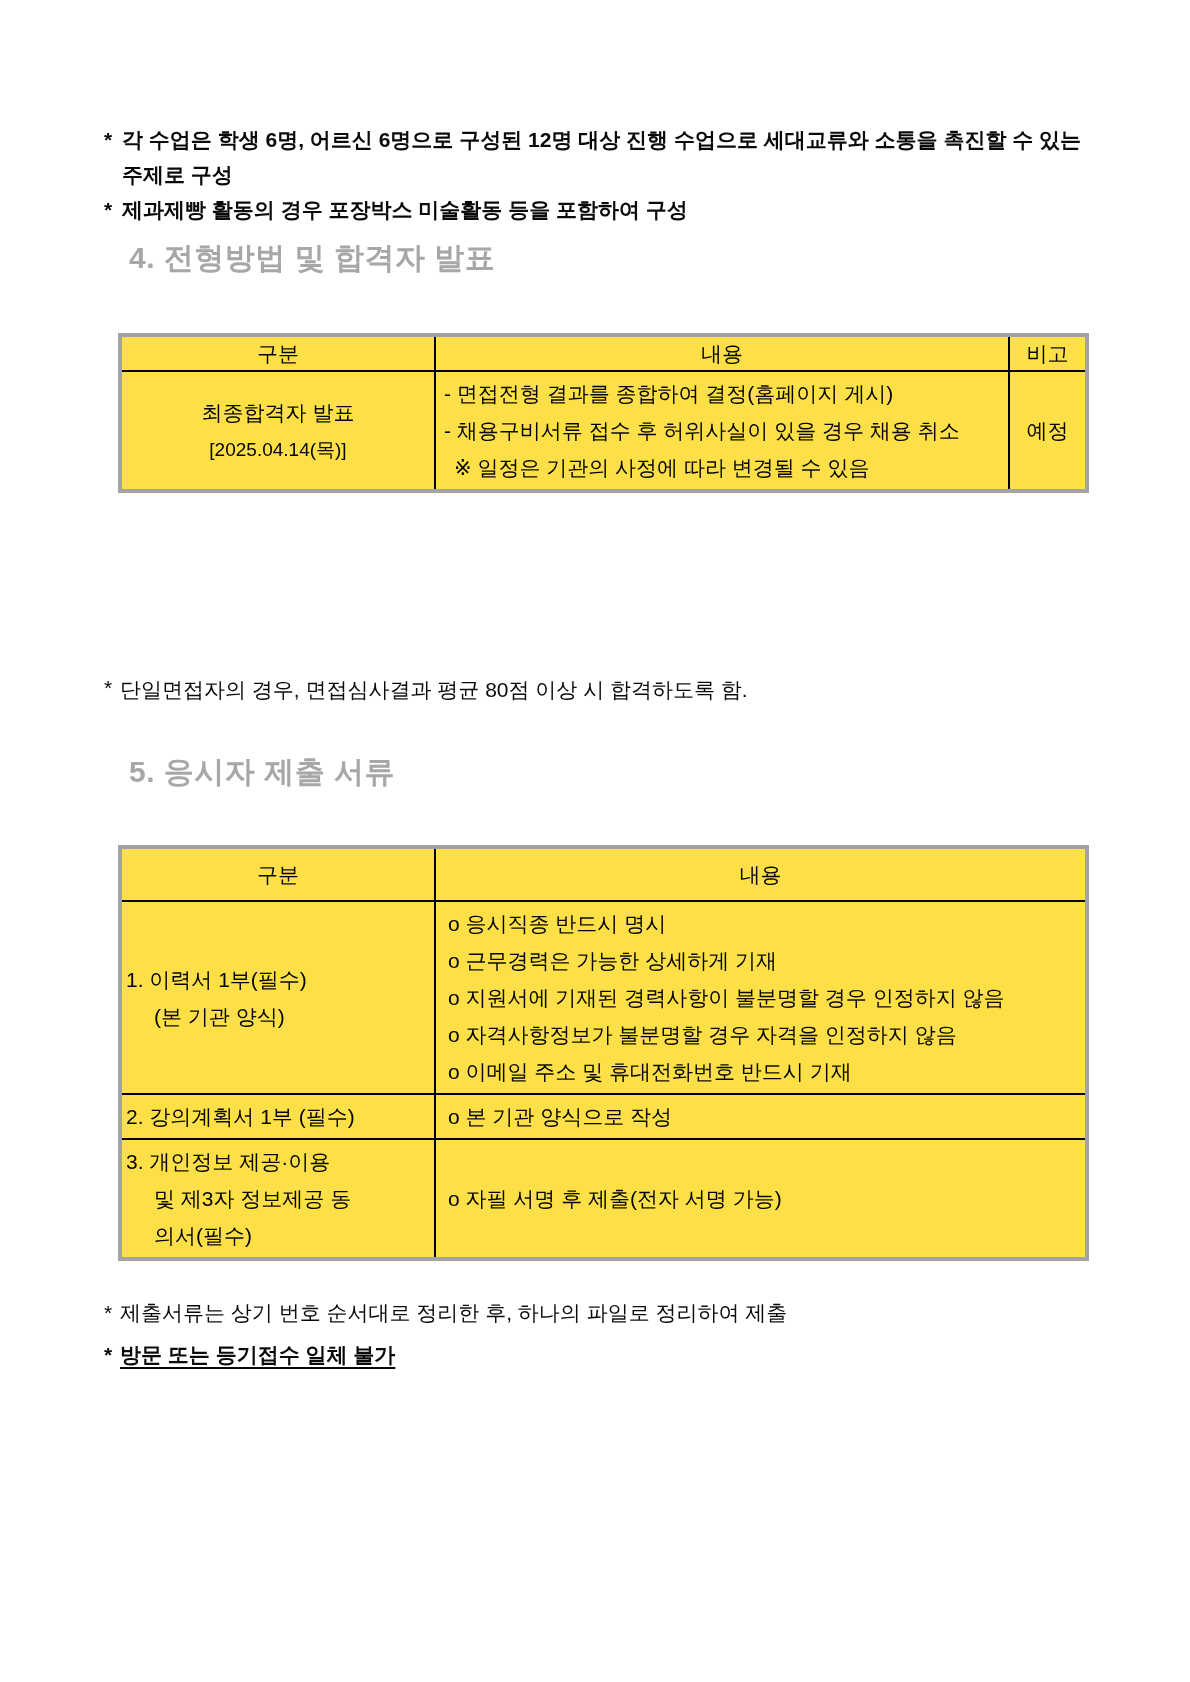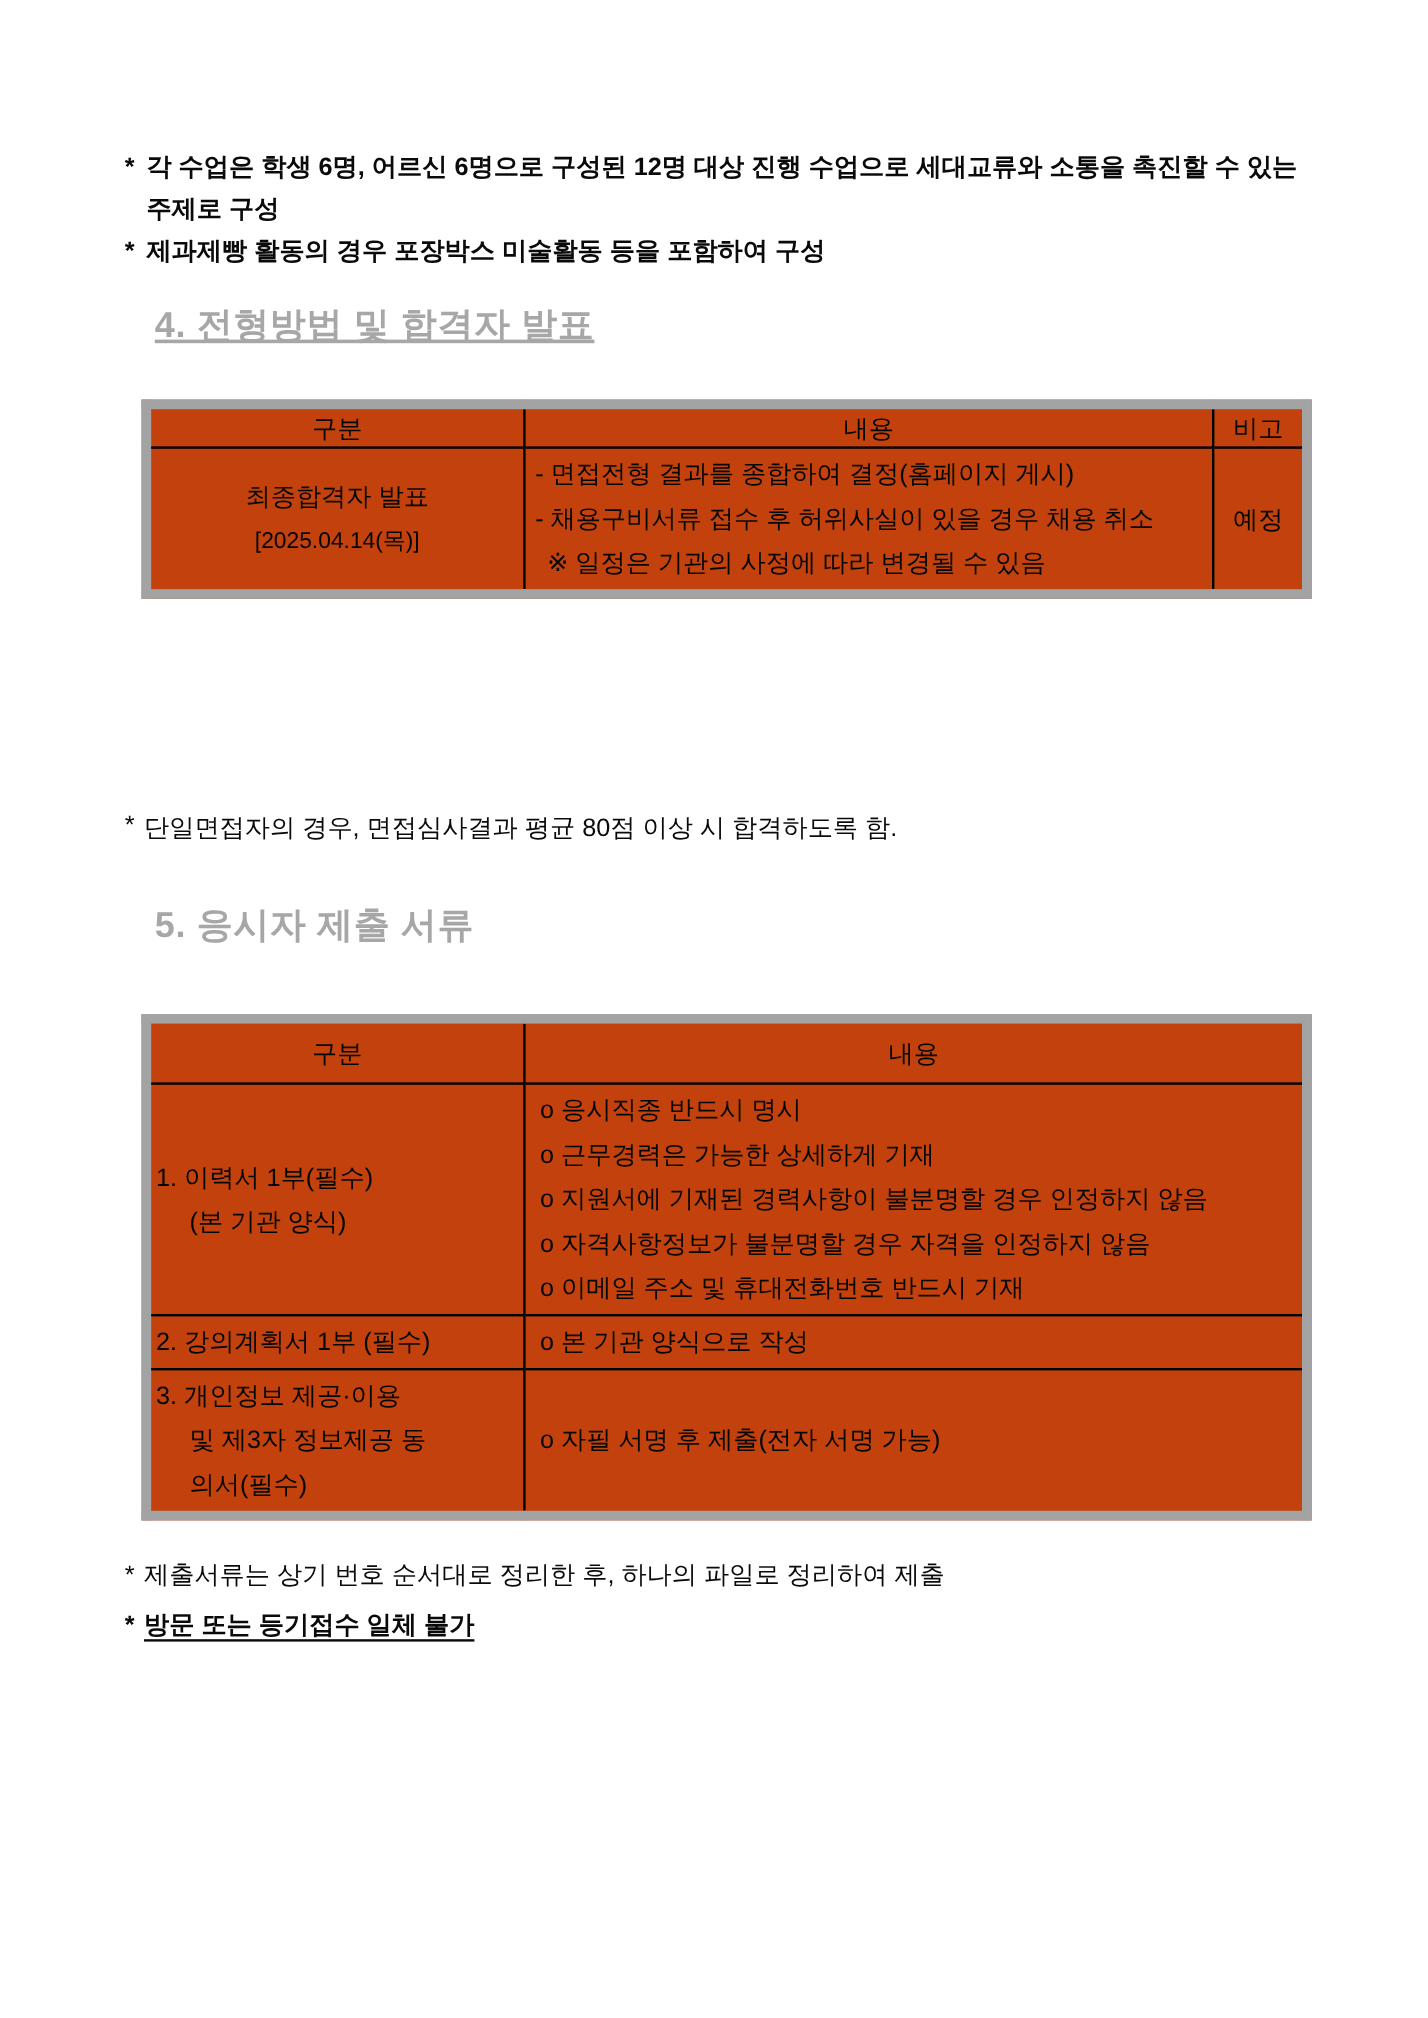--- a/index.html
+++ b/index.html
@@ -15,26 +15,26 @@
   
   .top-notes { position:absolute; left:104px; top:122px; width:985px;
                font-weight:700; font-size:21px; line-height:35px; color:#0a0a0a; }
   .note-row { display:flex; }
   .note-row .marker { width:18px; flex:0 0 18px; }
   .note-row .ntext { flex:1; }
 
   
   .sec-title { position:absolute; left:129px; font-size:30px; line-height:34px;
                color:#a7a7a7; font-weight:600; letter-spacing:0.5px; }
-  .t4 { top:255px;text-decoration:underline; }
+  .t4 { top:241px; }
   .t5 { top:755px; }
 
   
   .tbl { position:absolute; left:118px; border-collapse:collapse; table-layout:fixed;
-         font-size:21px; color:#050505; background:#c2410c; border:8px solid #a3a3a3; }
+         font-size:21px; color:#050505; background:#fde047; border:4px solid #a3a3a3; }
   .tbl th, .tbl td { border:2px solid #000; vertical-align:middle; }
   .tbl th { font-weight:400; text-align:center; }
 
   .tbl1 { top:333px; width:967px; }
   .tbl1 .hr { height:36px; }
   .tbl1 .r0 { height:78px; }
   .tbl1 .r1 { height:112px; }
   .tbl1 .r2 { height:108px; }
 
   .tbl2 { top:845px; width:967px; }

